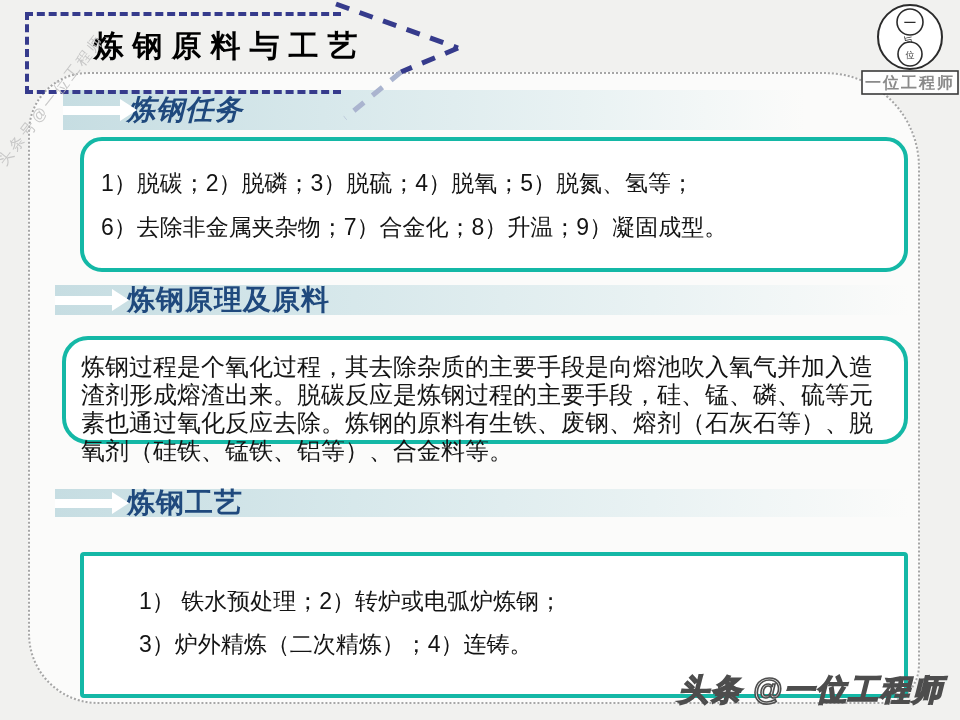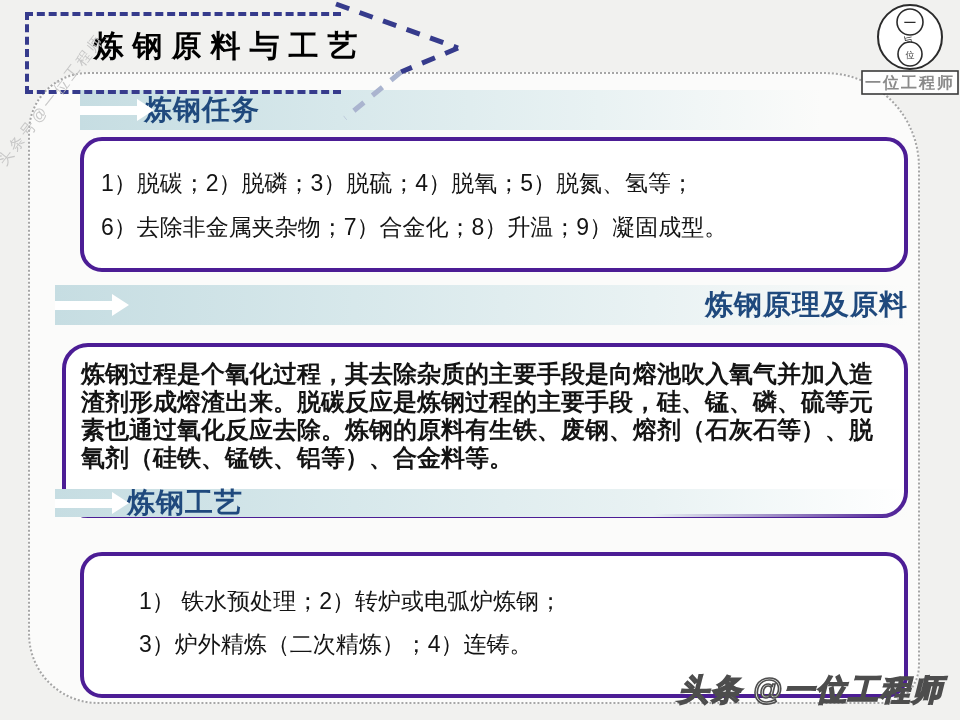--- a/index.html
+++ b/index.html
@@ -17,38 +17,38 @@
   
   .title-box{position:absolute;left:25px;top:12px;width:312px;height:74px;z-index:3;
     border:4px dashed #363b8c;border-right:none;background:transparent;}
   .title-chevron{position:absolute;left:300px;top:0;z-index:3;}
   .page-title{position:absolute;left:30px;top:26px;width:400px;z-index:4;text-align:center;
     font-size:30px;font-weight:bold;color:#000;letter-spacing:9px;white-space:nowrap;}
 
   
   .band{position:absolute;display:flex;align-items:center;z-index:2;
     background:linear-gradient(90deg,#c6dde2 0%,#d7e8eb 35%,#e9f2f3 70%,rgba(243,248,248,0) 100%);}
-  .s1 .band{left:80px;top:90px;width:742px;height:40px;}
-  .s2 .band{left:55px;top:285px;width:853px;height:40px;justify-content:flex-end;}
+  .s1 .band{left:63px;top:90px;width:742px;height:40px;font-style:italic;}
+  .s2 .band{left:55px;top:285px;width:853px;height:30px;}
   .s3 .band{left:55px;top:489px;width:853px;height:28px;}
   .band-arrow{position:absolute;left:0;top:50%;width:74px;height:0;}
   .arrow-shaft{position:absolute;left:0;top:-4px;width:58px;height:9px;background:#fff;}
   .arrow-head{position:absolute;left:57px;top:-11px;width:0;height:0;
     border-left:17px solid #fff;border-top:11px solid transparent;border-bottom:11px solid transparent;}
   .band-heading{margin-left:72px;font-size:28px;font-weight:bold;color:#1F497D;letter-spacing:1px;white-space:nowrap;}
   .s1 .band-heading{margin-left:64px;}
 
   
-  .box{position:absolute;background:#fff;border:4px solid #4c1d95;box-sizing:border-box;z-index:2;}
+  .box{position:absolute;background:#fff;border:4px solid #14b8a6;box-sizing:border-box;z-index:2;}
   .box-text{white-space:pre-line;color:#141414;}
   .s1 .box{left:80px;top:137px;width:828px;height:135px;border-radius:22px;}
   .s1 .box-text{padding:20px 10px 0 17px;font-size:23px;line-height:44px;}
-  .s2 .box{left:62px;top:343px;width:846px;height:175px;border-radius:26px;font-weight:bold;}
+  .s2 .box{left:62px;top:336px;width:846px;height:108px;border-radius:26px;}
   .s2 .box-text{padding:13px 10px 0 15px;font-size:24px;line-height:28px;}
-  .s3 .box{left:80px;top:552px;width:828px;height:146px;border-radius:22px;}
+  .s3 .box{left:80px;top:552px;width:828px;height:146px;border-radius:4px;}
   .s3 .box-text{padding:24px 10px 0 55px;font-size:23px;line-height:43px;}
 
   
   .logo{position:absolute;left:848px;top:2px;z-index:6;}
 
   
   .credit{position:absolute;right:16px;top:670px;z-index:8;font-size:30px;font-weight:bold;
     letter-spacing:2px;color:#f6f6f4;-webkit-text-stroke:1.6px #4d4d4d;white-space:nowrap;font-style:italic;}
 </style>
 </head>

